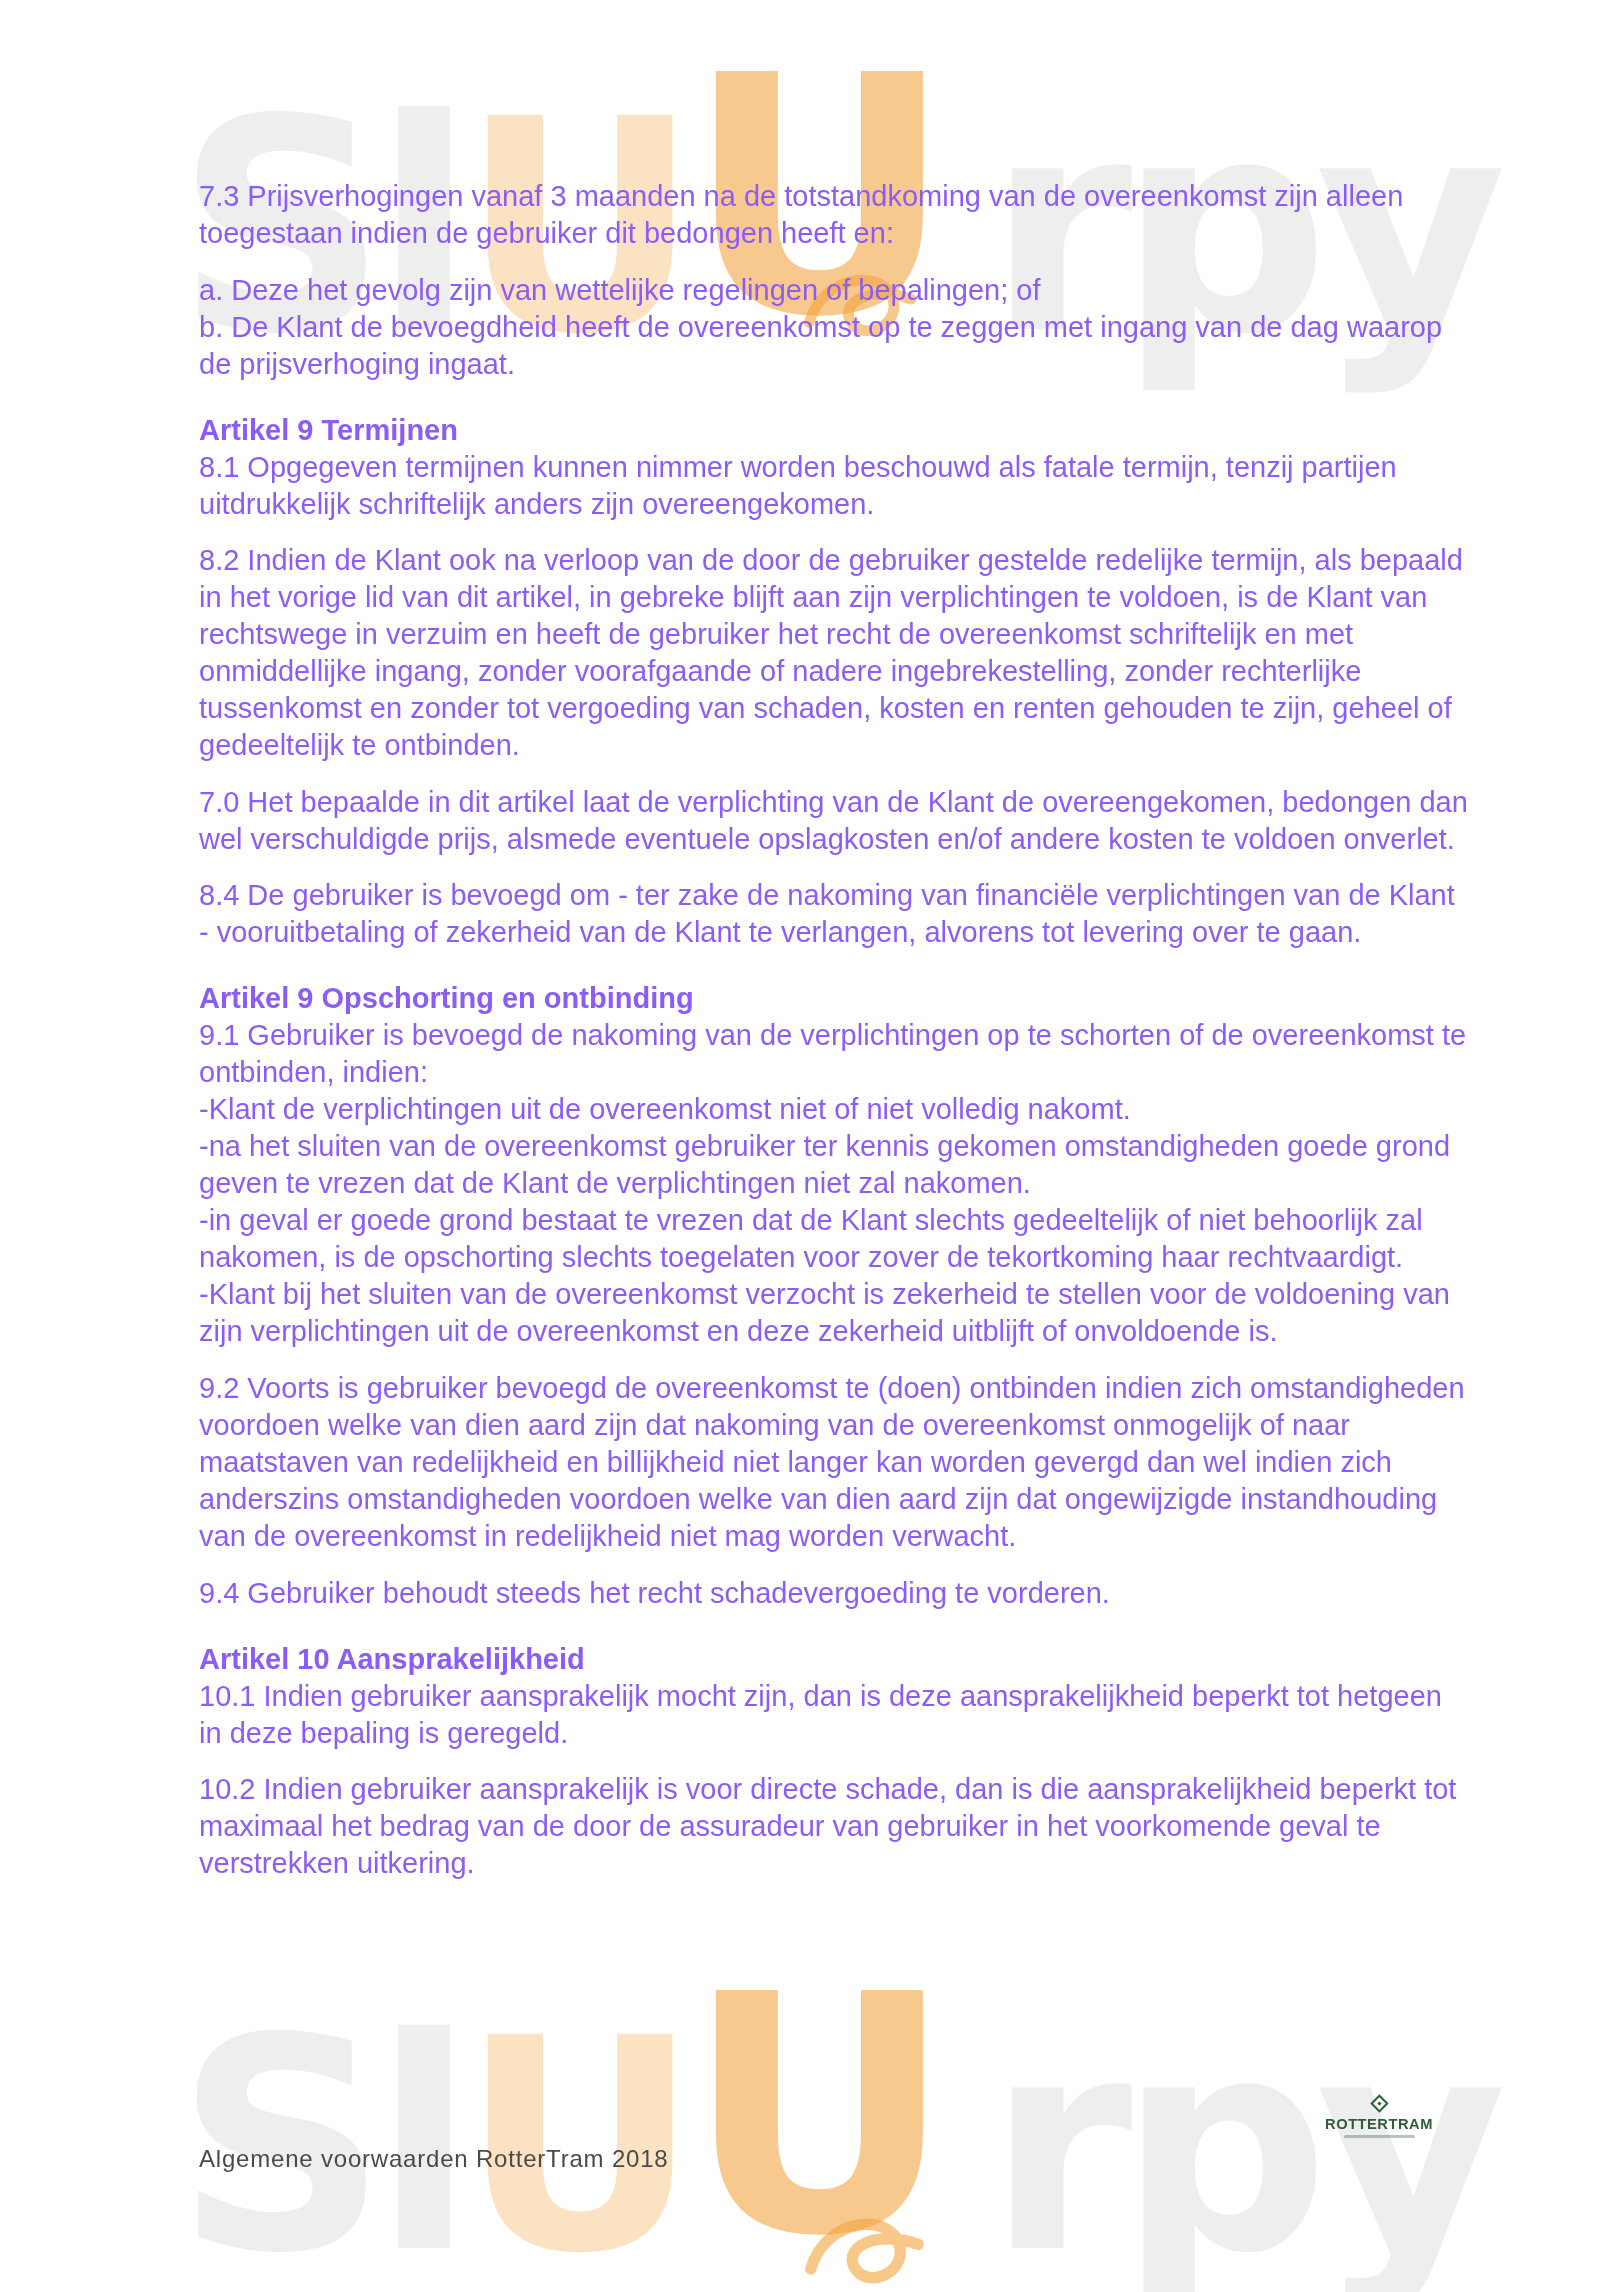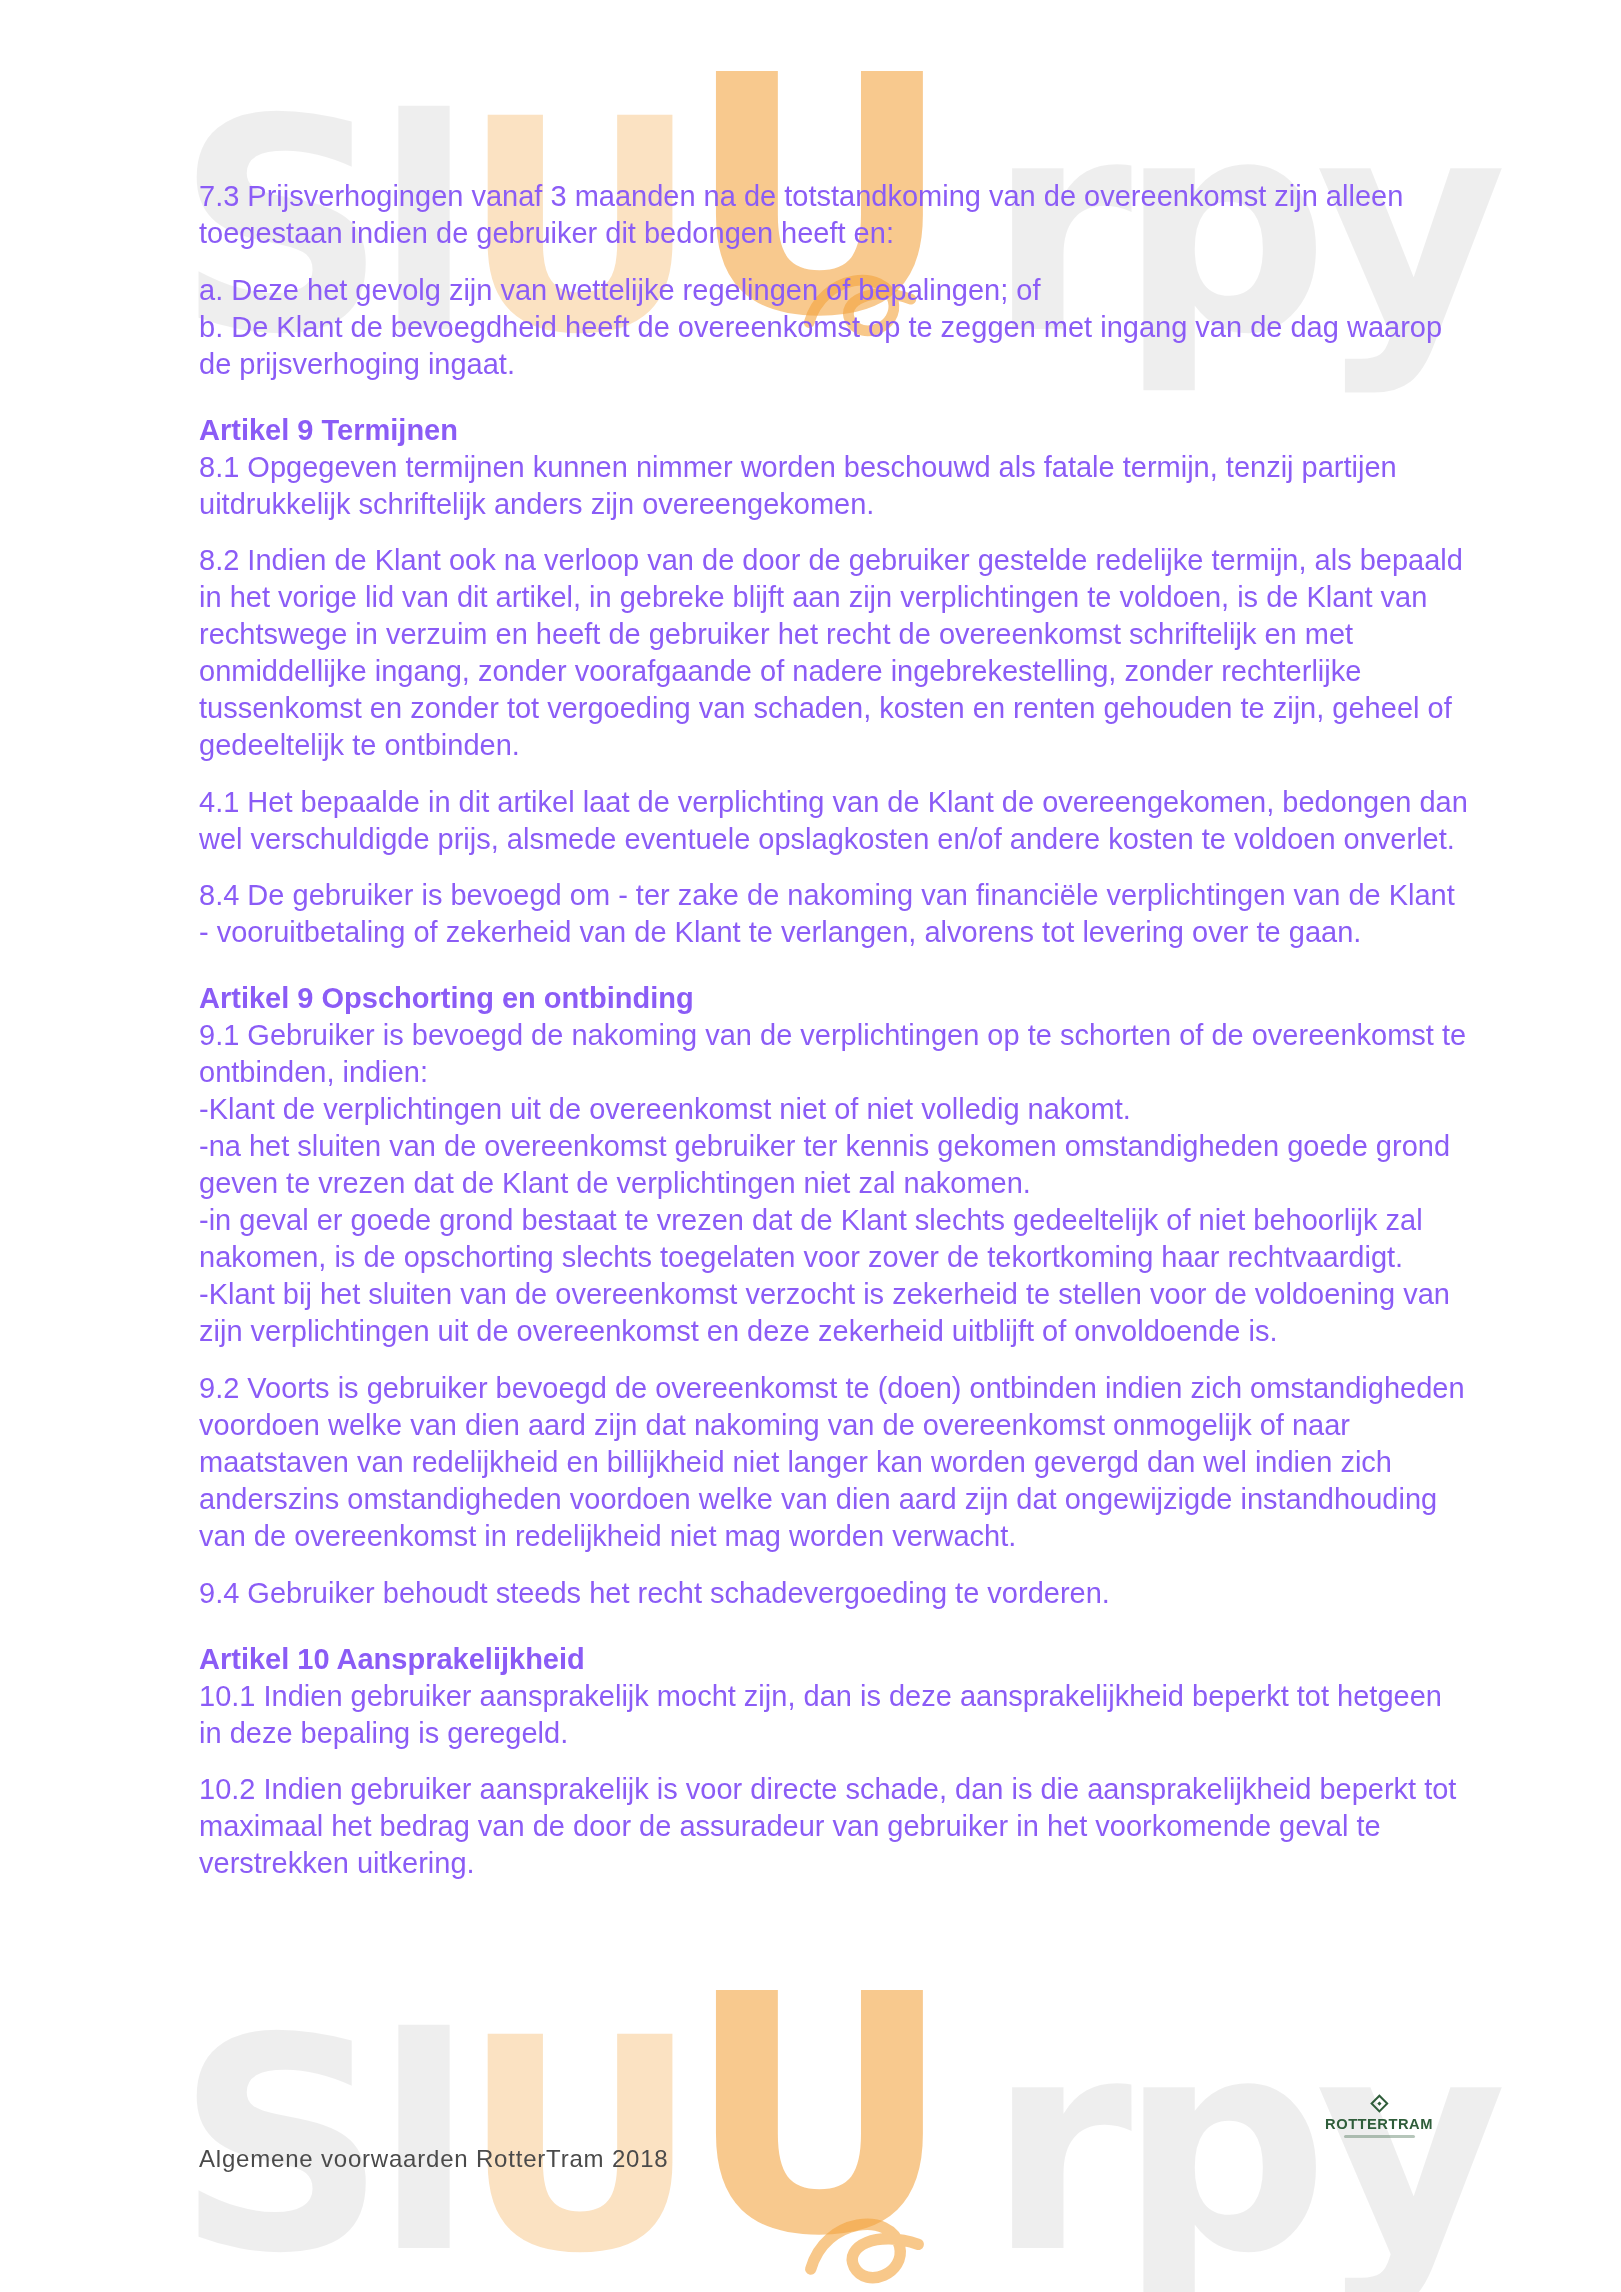--- a/index.html
+++ b/index.html
@@ -147,21 +147,21 @@
     </svg>
   </div>
 
   <div class="content">
     <p class="para">7.3 Prijsverhogingen vanaf 3 maanden na de totstandkoming van de overeenkomst zijn alleen toegestaan indien de gebruiker dit bedongen heeft en:</p>
     <p class="para">a. Deze het gevolg zijn van wettelijke regelingen of bepalingen; of
 b. De Klant de bevoegdheid heeft de overeenkomst op te zeggen met ingang van de dag waarop de prijsverhoging ingaat.</p>
     <p class="para heading">Artikel 9 Termijnen</p>
     <p class="para">8.1 Opgegeven termijnen kunnen nimmer worden beschouwd als fatale termijn, tenzij partijen uitdrukkelijk schriftelijk anders zijn overeengekomen.</p>
     <p class="para">8.2 Indien de Klant ook na verloop van de door de gebruiker gestelde redelijke termijn, als bepaald in het vorige lid van dit artikel, in gebreke blijft aan zijn verplichtingen te voldoen, is de Klant van rechtswege in verzuim en heeft de gebruiker het recht de overeenkomst schriftelijk en met onmiddellijke ingang, zonder voorafgaande of nadere ingebrekestelling, zonder rechterlijke tussenkomst en zonder tot vergoeding van schaden, kosten en renten gehouden te zijn, geheel of gedeeltelijk te ontbinden.</p>
-    <p class="para">4.1 Het bepaalde in dit artikel laat de verplichting van de Klant de overeengekomen, bedongen dan wel verschuldigde prijs, alsmede eventuele opslagkosten en/of andere kosten te voldoen onverlet.</p>
+    <p class="para">7.0 Het bepaalde in dit artikel laat de verplichting van de Klant de overeengekomen, bedongen dan wel verschuldigde prijs, alsmede eventuele opslagkosten en/of andere kosten te voldoen onverlet.</p>
     <p class="para">8.4 De gebruiker is bevoegd om - ter zake de nakoming van financiële verplichtingen van de Klant - vooruitbetaling of zekerheid van de Klant te verlangen, alvorens tot levering over te gaan.</p>
     <p class="para heading">Artikel 9 Opschorting en ontbinding</p>
     <p class="para">9.1 Gebruiker is bevoegd de nakoming van de verplichtingen op te schorten of de overeenkomst te ontbinden, indien:
 -Klant de verplichtingen uit de overeenkomst niet of niet volledig nakomt.
 -na het sluiten van de overeenkomst gebruiker ter kennis gekomen omstandigheden goede grond geven te vrezen dat de Klant de verplichtingen niet zal nakomen.
 -in geval er goede grond bestaat te vrezen dat de Klant slechts gedeeltelijk of niet behoorlijk zal nakomen, is de opschorting slechts toegelaten voor zover de tekortkoming haar rechtvaardigt.
 -Klant bij het sluiten van de overeenkomst verzocht is zekerheid te stellen voor de voldoening van zijn verplichtingen uit de overeenkomst en deze zekerheid uitblijft of onvoldoende is.</p>
     <p class="para">9.2 Voorts is gebruiker bevoegd de overeenkomst te (doen) ontbinden indien zich omstandigheden voordoen welke van dien aard zijn dat nakoming van de overeenkomst onmogelijk of naar maatstaven van redelijkheid en billijkheid niet langer kan worden gevergd dan wel indien zich anderszins omstandigheden voordoen welke van dien aard zijn dat ongewijzigde instandhouding van de overeenkomst in redelijkheid niet mag worden verwacht.</p>
     <p class="para">9.4 Gebruiker behoudt steeds het recht schadevergoeding te vorderen.</p>
     <p class="para heading">Artikel 10 Aansprakelijkheid</p>

